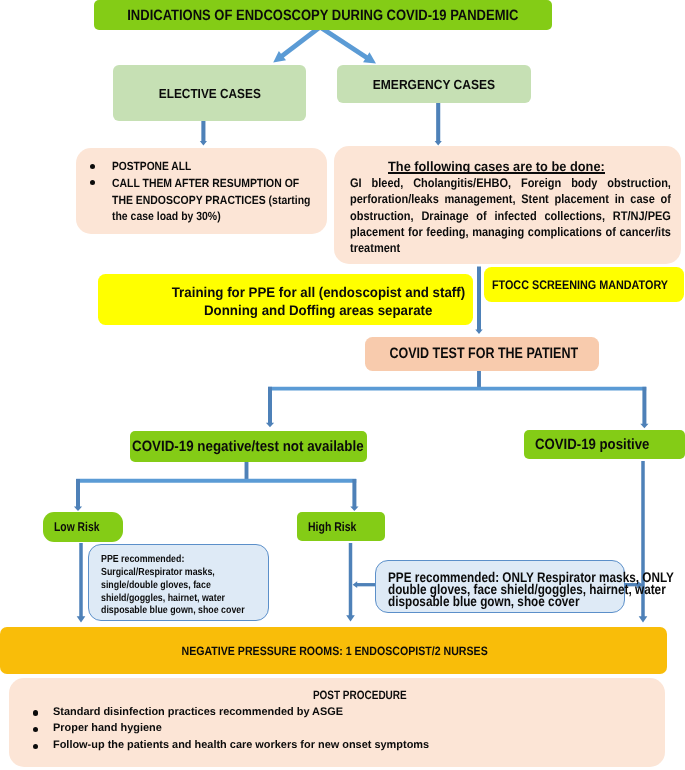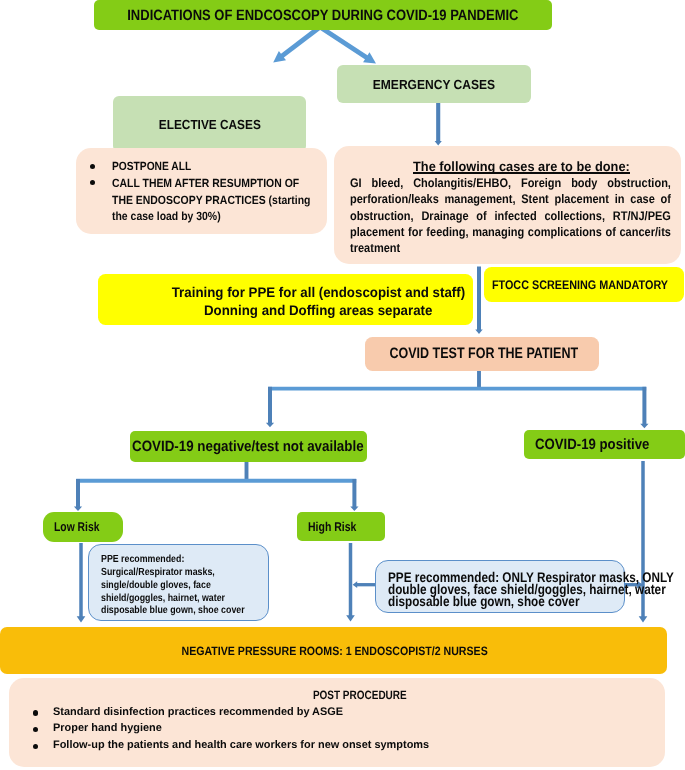--- a/index.html
+++ b/index.html
@@ -63,41 +63,41 @@
       <line x1="377" y1="584.7" x2="356.00000000000006" y2="584.7" stroke="#4e81b8" stroke-width="3.3"></line>
       <polygon points="352.6,584.7 357.20000000000005,581.3000000000001 357.20000000000005,588.1" fill="#4e81b8"></polygon>
       <line x1="624" y1="584.7" x2="638.3000000000001" y2="584.7" stroke="#4e81b8" stroke-width="3.3"></line>
       <polygon points="643.4,584.7 637.1,588.4000000000001 637.1,581" fill="#4e81b8"></polygon>
     </svg>
 
   <div class="node ctr fill-blue" style="left:94px;top:0px;width:458px;height:30.1px;border-radius:5px;">
     <span class="cx" style="font-weight:bold;font-size:15.0px;transform:scaleX(.866);position:relative;top:0.3px;">INDICATIONS OF ENDCOSCOPY DURING COVID-19 PANDEMIC</span>
   </div>
 
-  <div class="node ctr fill-green" style="left:112.8px;top:65px;width:193.5px;height:56px;border-radius:6px;margin-top:31px;">
+  <div class="node ctr fill-green" style="left:112.8px;top:65px;width:193.5px;height:56px;border-radius:6px;">
     <span class="cx" style="font-weight:bold;font-size:13.2px;transform:scaleX(.898);position:relative;top:0.4px;">ELECTIVE CASES</span>
   </div>
 
   <div class="node ctr fill-green" style="left:336.8px;top:65px;width:194.2px;height:37.6px;border-radius:6px;">
     <span class="cx" style="font-weight:bold;font-size:13.2px;transform:scaleX(.914);position:relative;top:0.4px;">EMERGENCY CASES</span>
   </div>
 
   <div class="node fill-pink" style="left:76px;top:148px;width:251px;height:86px;border-radius:15px;">
     <div style="position:absolute;left:0;top:0;width:251px;font-weight:bold;font-size:11.9px;">
       <span style="position:absolute;left:14.1px;top:15.6px;width:5.4px;height:5.4px;border-radius:50%;background:#0b0b0b;"></span>
       <span style="position:absolute;left:14.1px;top:32.1px;width:5.4px;height:5.4px;border-radius:50%;background:#0b0b0b;"></span>
       <span class="cxl" style="position:absolute;left:35.5px;top:11.3px;transform:scaleX(.86);">POSTPONE ALL</span>
       <span class="cxl" style="position:absolute;left:35.5px;top:27.9px;transform:scaleX(.877);">CALL THEM AFTER RESUMPTION OF</span>
       <span class="cxl" style="position:absolute;left:35.5px;top:44.5px;transform:scaleX(.879);">THE ENDOSCOPY PRACTICES (starting</span>
       <span class="cxl" style="position:absolute;left:35.5px;top:61.1px;transform:scaleX(.879);">the case load by 30%)</span>
     </div>
   </div>
 
   <div class="node fill-pink" style="left:334px;top:146px;width:347px;height:118px;border-radius:15px;">
-    <div style="position:absolute;left:79px;top:12.5px;text-align:right;">
+    <div style="position:absolute;left:54px;top:12.5px;text-align:right;">
       <span class="cxl" style="font-weight:bold;font-size:13.6px;transform:scaleX(.941);">The following cases are to be done:</span>
       <span style="position:absolute;left:0;top:13.5px;width:217px;height:1.8px;background:#0b0b0b;"></span>
     </div>
     <div style="position:absolute;left:16px;top:29.2px;width:361px;font-weight:bold;font-size:12.4px;
                 line-height:16.3px;text-align:justify;transform:scaleX(.889);transform-origin:left top;">GI bleed, Cholangitis/EHBO, Foreign body obstruction, perforation/leaks management, Stent placement in case of obstruction, Drainage of infected collections, RT/NJ/PEG placement for feeding, managing complications of cancer/its treatment</div>
   </div>
 
   <div class="node ctr fill-yellow" style="left:98px;top:274px;width:375px;height:51px;border-radius:7.5px;">
     <div style="text-align:center;font-weight:bold;font-size:14px;line-height:18.6px;position:relative;top:1.6px;">
       <span class="cx" style="transform:scaleX(.95);">Training for PPE for all (endoscopist and staff)</span><br>

